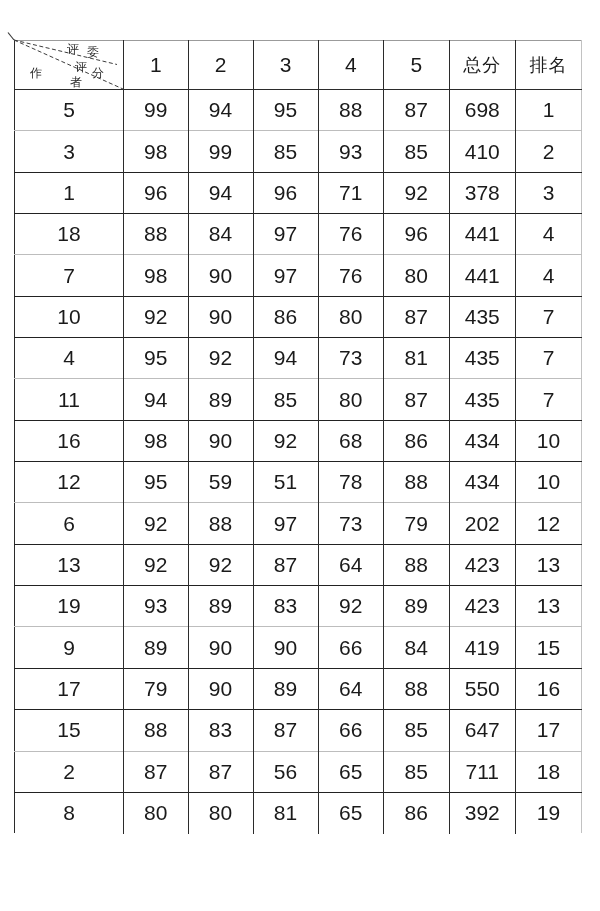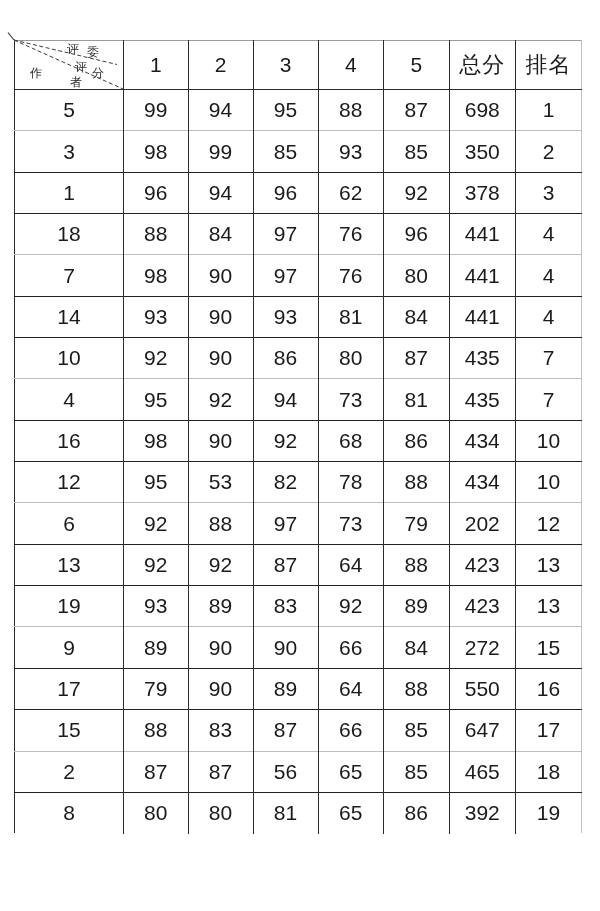--- a/index.html
+++ b/index.html
@@ -17,21 +17,21 @@
   }
   th, td { text-align:center; vertical-align:middle; padding:0;
            font-weight:normal; font-size:21px; overflow:visible; }
   th + th, td + td { border-left:1px solid #2b2b2b; }
 
   thead tr { height:49px; border-bottom:1px solid #2b2b2b; }
   tbody tr { height:41.35px; border-bottom:1px solid #222222; }
   tbody tr:nth-child(3n+1) { border-bottom-color:#bdbdbd; }
   tbody tr:last-child { border-bottom-color:transparent; }
 
-  th.cjk { font-size:22px; letter-spacing:1px; }
+  th.cjk { font-size:18px; letter-spacing:1px; }
 
   th.corner { position:relative; }
   .corner svg { position:absolute; left:-8px; top:-9px; width:130px; height:70px;
                 pointer-events:none; }
   .cch { position:absolute; font-size:12px; line-height:13px; color:#2a2a2a;
          white-space:nowrap; }
   .cch.j1 { left:52px; top:2px; }
   .cch.j2 { left:72px; top:5px; }
   .cch.s1 { left:60px; top:20px; }
   .cch.s2 { left:77px; top:26px; }
@@ -88,29 +88,29 @@
     <td>698</td>
     <td>1</td>
   </tr>
         <tr>
     <td>3</td>
     <td>98</td>
     <td>99</td>
     <td>85</td>
     <td>93</td>
     <td>85</td>
-    <td>350</td>
+    <td>410</td>
     <td>2</td>
   </tr>
         <tr>
     <td>1</td>
     <td>96</td>
     <td>94</td>
     <td>96</td>
-    <td>62</td>
+    <td>71</td>
     <td>92</td>
     <td>378</td>
     <td>3</td>
   </tr>
         <tr>
     <td>18</td>
     <td>88</td>
     <td>84</td>
     <td>97</td>
     <td>76</td>
@@ -122,64 +122,64 @@
     <td>7</td>
     <td>98</td>
     <td>90</td>
     <td>97</td>
     <td>76</td>
     <td>80</td>
     <td>441</td>
     <td>4</td>
   </tr>
         <tr>
-    <td>14</td>
-    <td>93</td>
-    <td>90</td>
-    <td>93</td>
-    <td>81</td>
-    <td>84</td>
-    <td>441</td>
-    <td>4</td>
-  </tr>
-        <tr>
     <td>10</td>
     <td>92</td>
     <td>90</td>
     <td>86</td>
     <td>80</td>
     <td>87</td>
     <td>435</td>
     <td>7</td>
   </tr>
         <tr>
     <td>4</td>
     <td>95</td>
     <td>92</td>
     <td>94</td>
     <td>73</td>
     <td>81</td>
+    <td>435</td>
+    <td>7</td>
+  </tr>
+        <tr>
+    <td>11</td>
+    <td>94</td>
+    <td>89</td>
+    <td>85</td>
+    <td>80</td>
+    <td>87</td>
     <td>435</td>
     <td>7</td>
   </tr>
         <tr>
     <td>16</td>
     <td>98</td>
     <td>90</td>
     <td>92</td>
     <td>68</td>
     <td>86</td>
     <td>434</td>
     <td>10</td>
   </tr>
         <tr>
     <td>12</td>
     <td>95</td>
-    <td>53</td>
-    <td>82</td>
+    <td>59</td>
+    <td>51</td>
     <td>78</td>
     <td>88</td>
     <td>434</td>
     <td>10</td>
   </tr>
         <tr>
     <td>6</td>
     <td>92</td>
     <td>88</td>
     <td>97</td>
@@ -208,21 +208,21 @@
     <td>423</td>
     <td>13</td>
   </tr>
         <tr>
     <td>9</td>
     <td>89</td>
     <td>90</td>
     <td>90</td>
     <td>66</td>
     <td>84</td>
-    <td>272</td>
+    <td>419</td>
     <td>15</td>
   </tr>
         <tr>
     <td>17</td>
     <td>79</td>
     <td>90</td>
     <td>89</td>
     <td>64</td>
     <td>88</td>
     <td>550</td>
@@ -238,21 +238,21 @@
     <td>647</td>
     <td>17</td>
   </tr>
         <tr>
     <td>2</td>
     <td>87</td>
     <td>87</td>
     <td>56</td>
     <td>65</td>
     <td>85</td>
-    <td>465</td>
+    <td>711</td>
     <td>18</td>
   </tr>
         <tr>
     <td>8</td>
     <td>80</td>
     <td>80</td>
     <td>81</td>
     <td>65</td>
     <td>86</td>
     <td>392</td>

